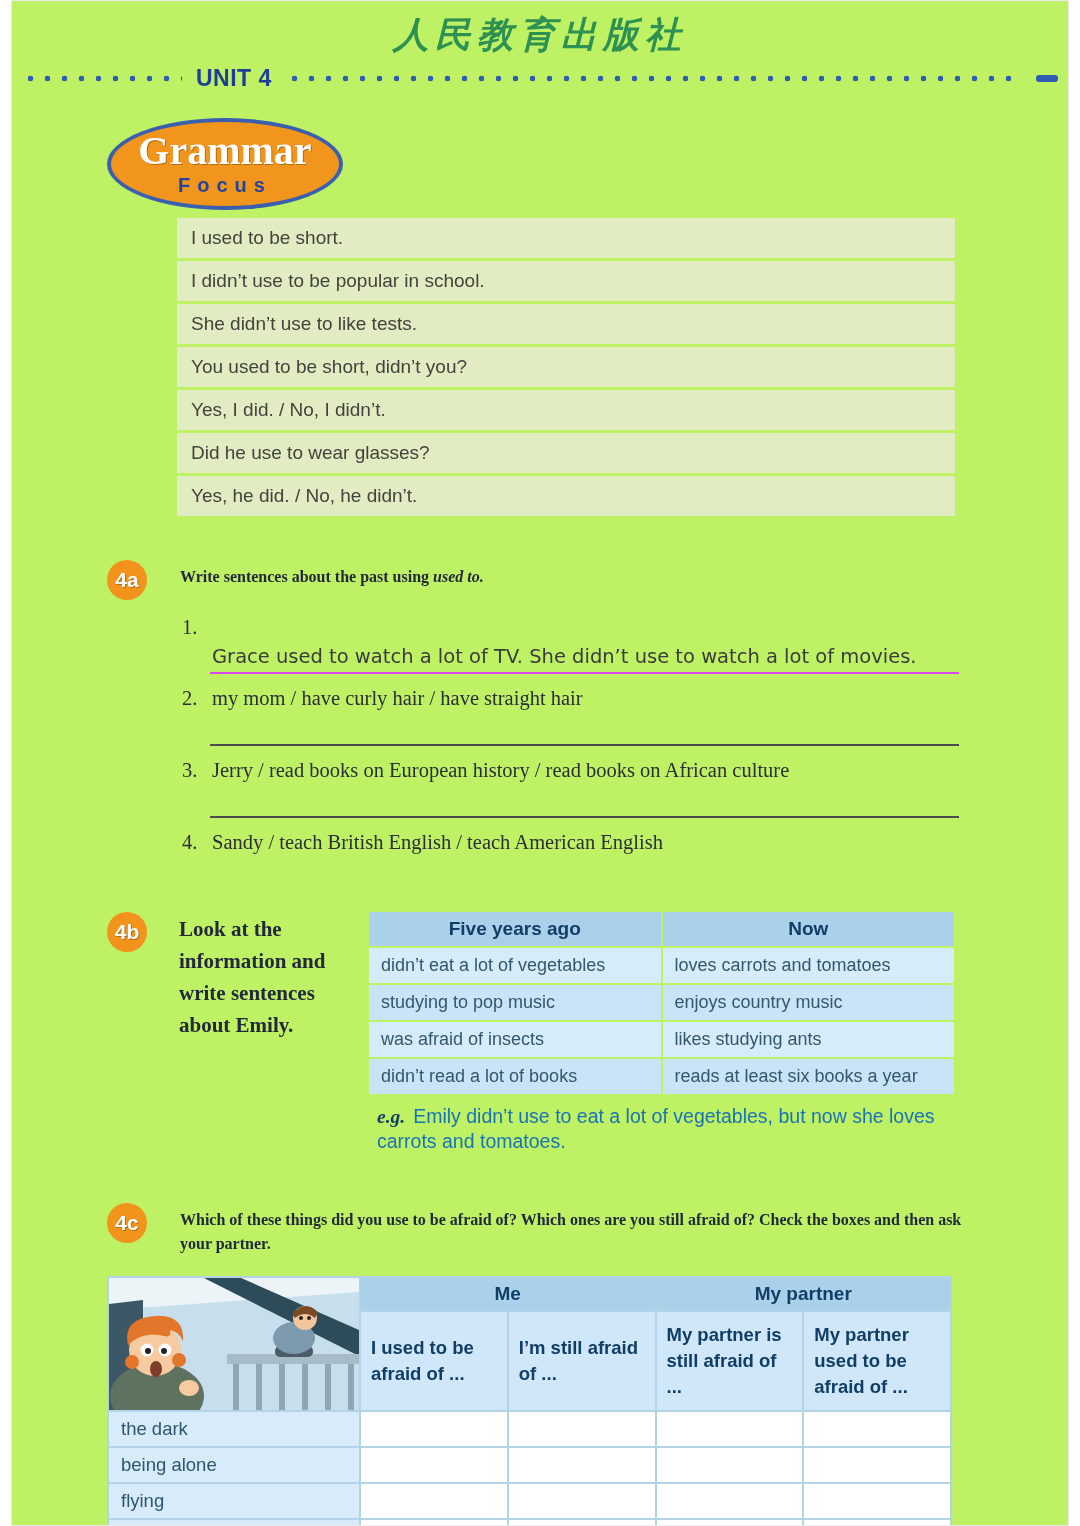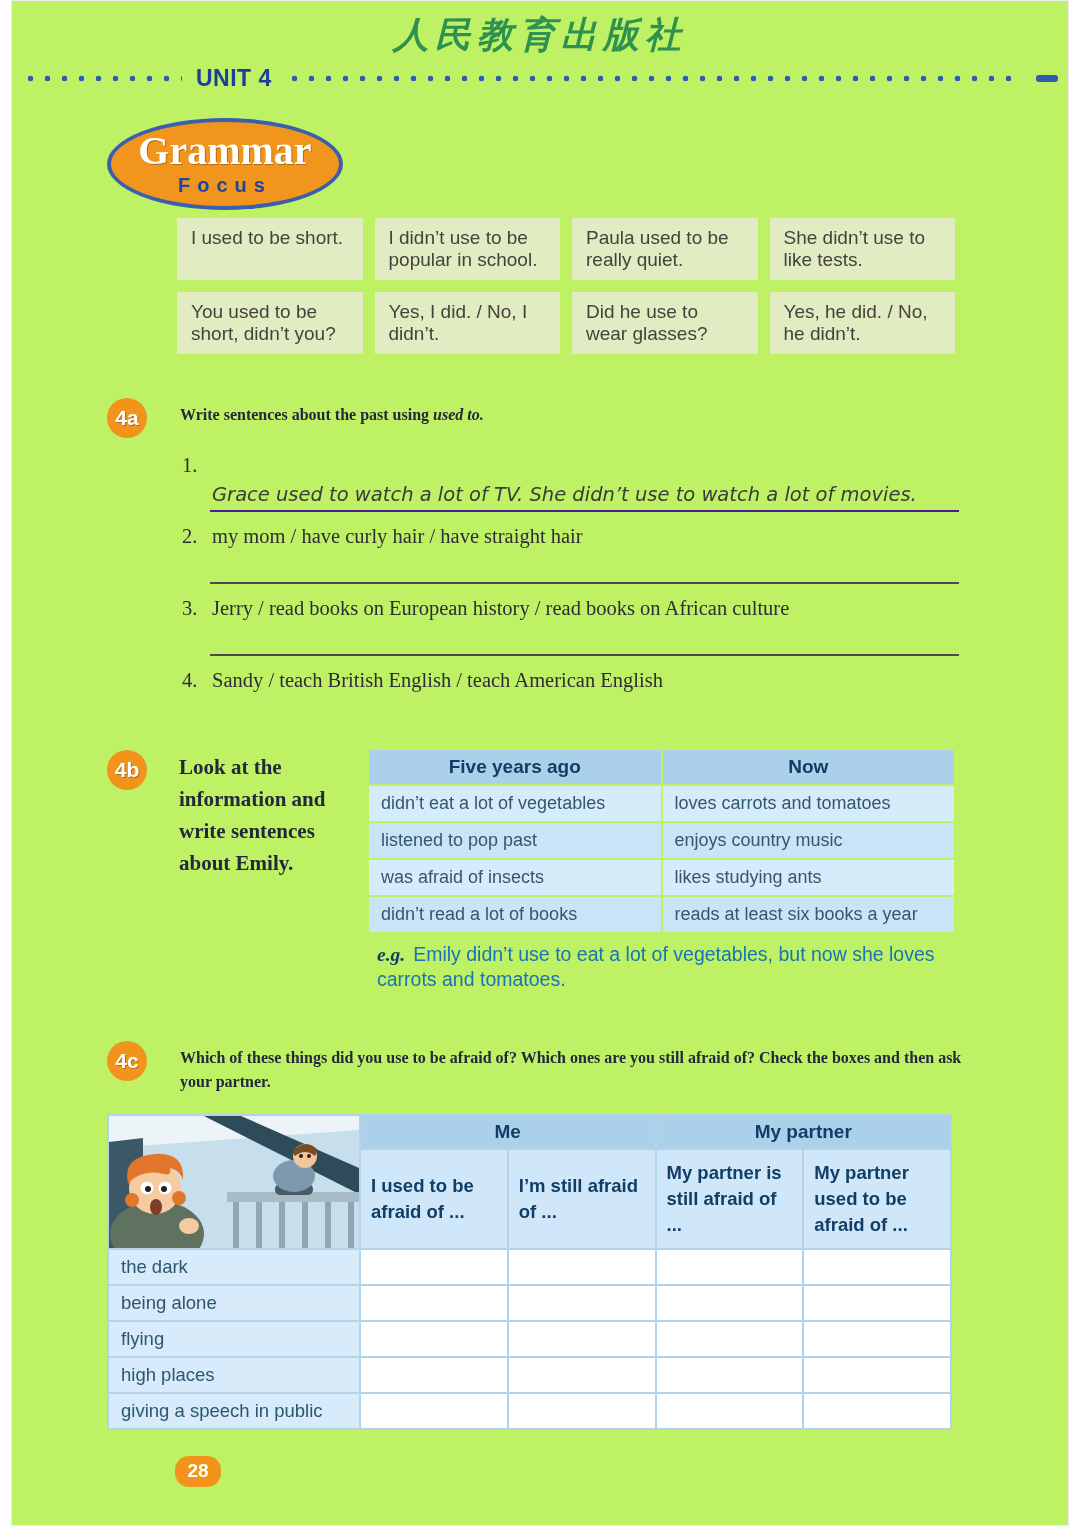--- a/index.html
+++ b/index.html
@@ -43,21 +43,21 @@
   }
   .grammar-badge .g1 {
     font-family:"Liberation Serif", serif; font-weight:bold; color:#ffffff;
     font-size: 40px; line-height: 1; text-shadow: 1px 1px 0 #b06d12;
   }
   .grammar-badge .g2 { color:#24459b; font-weight:bold; font-size:20px; letter-spacing:7px; margin-top:3px; }
 
   
   .gf-table {
     margin: 8px 0 0 165px; width: 778px;
-    display: grid; grid-template-columns: 1fr 1fr 1fr 1fr; gap: 12px;
+    display: grid; grid-template-columns: 1fr; gap: 3px;
   }
   .gf-cell { background:#e2ecc3; padding: 9px 14px; font-size: 19px; color:#43433c; }
 
   
   .num-badge {
     flex: 0 0 auto;
     width: 40px; height: 40px; border-radius: 50%;
     background: #f2941c; color: #fff; font-weight: bold; font-size: 21px;
     display:flex; align-items:center; justify-content:center;
     text-shadow: 1px 1px 0 #b06d12;
@@ -70,23 +70,23 @@
   }
   .sec-head .emph { font-style: italic; }
   .sec-head.wide { max-width: 800px; }
 
   
   .items { margin: 16px 0 0 170px; width: 777px; font-family:"Liberation Serif", serif; font-size: 20.5px; color:#2d2d36; }
   .item-line { display:flex; margin-top: 13px; }
   .inum { width: 30px; flex: 0 0 auto; }
   .answer-hand {
     margin-left: 28px; margin-top: 3px;
-    font-family: "DejaVu Sans", sans-serif; font-style: italic;
+    font-family: "DejaVu Sans", sans-serif; 
     font-size: 19.5px; color: #3b3b3b;
-    border-bottom: 2px solid #4c1d95; padding: 3px 0 4px 2px;
+    border-bottom: 2px solid #d946ef; padding: 3px 0 4px 2px;
   }
   .answer-blank { margin-left: 28px; height: 36px; border-bottom: 2px solid #4c4c4c; }
 
   
   .sec4b { display:flex; align-items:flex-start; margin: 58px 0 0 95px; }
   .sec4b-text {
     width: 152px; margin-left: 32px;
     font-family:"Liberation Serif", serif; font-weight:bold; font-size: 21px;
     color:#23283a; line-height: 1.52; padding-top: 2px;
   }
@@ -143,21 +143,20 @@
   </div>
 
   <div class="grammar-badge">
     <div class="g1">Grammar</div>
     <div class="g2">Focus</div>
   </div>
 
   <div class="gf-table">
     <div class="gf-cell">I used to be short.</div>
     <div class="gf-cell">I didn’t use to be popular in school.</div>
-    <div class="gf-cell">Paula used to be really quiet.</div>
     <div class="gf-cell">She didn’t use to like tests.</div>
     <div class="gf-cell">You used to be short, didn’t you?</div>
     <div class="gf-cell">Yes, I did. / No, I didn’t.</div>
     <div class="gf-cell">Did he use to wear glasses?</div>
     <div class="gf-cell">Yes, he did. / No, he didn’t.</div>
   </div>
 
   <div class="sec-head-row" style="margin-top:44px;">
     <div class="num-badge">4a</div>
     <div class="sec-head"><span>Write sentences about the past using </span><span class="emph">used to.</span></div>
@@ -194,21 +193,21 @@
 
   <div class="sec4b">
     <div class="num-badge">4b</div>
     <div class="sec4b-text">Look at the information and write sentences about Emily.</div>
     <div class="sec4b-right">
       <div class="t4b">
         <div class="th">Five years ago</div>
         <div class="th">Now</div>
         <div class="td bgA">didn’t eat a lot of vegetables</div>
         <div class="td bgA">loves carrots and tomatoes</div>
-        <div class="td bgB">listened to pop past</div>
+        <div class="td bgB">studying to pop music</div>
         <div class="td bgB">enjoys country music</div>
         <div class="td bgA">was afraid of insects</div>
         <div class="td bgA">likes studying ants</div>
         <div class="td bgB">didn’t read a lot of books</div>
         <div class="td bgB">reads at least six books a year</div>
       </div>
       <div class="eg"><span class="eg-label">e.g.</span><span>Emily didn’t use to eat a lot of vegetables, but now she loves carrots and tomatoes.</span></div>
     </div>
   </div>
 

